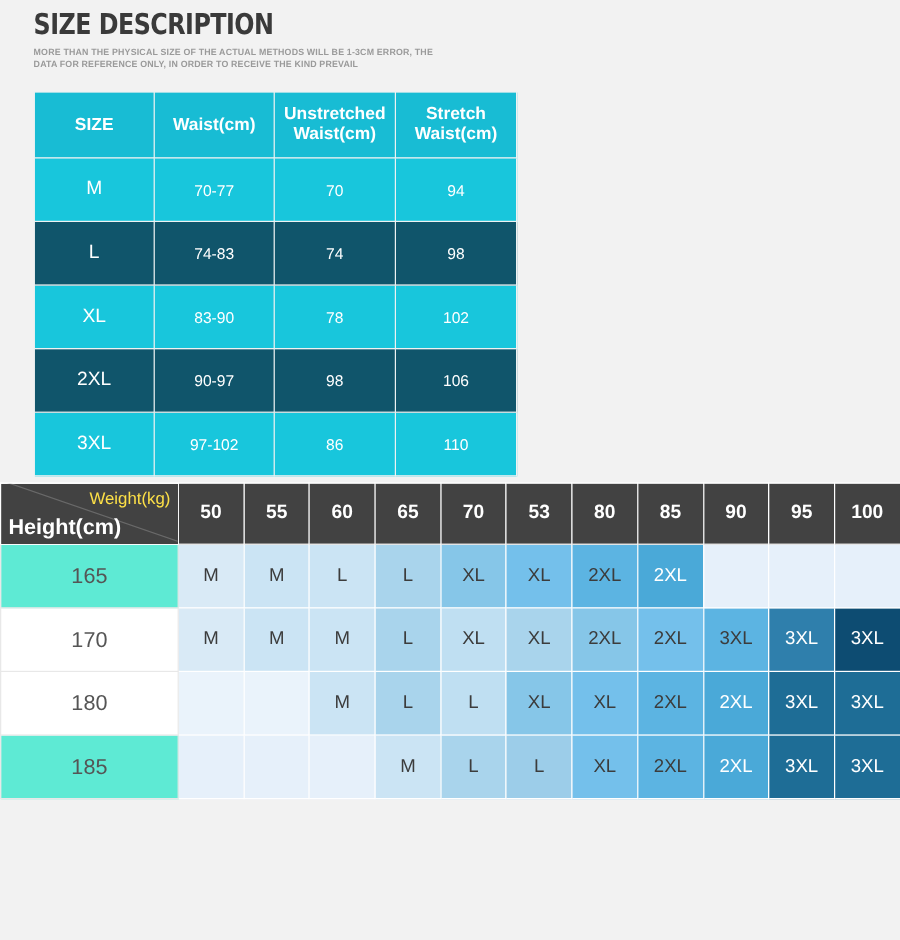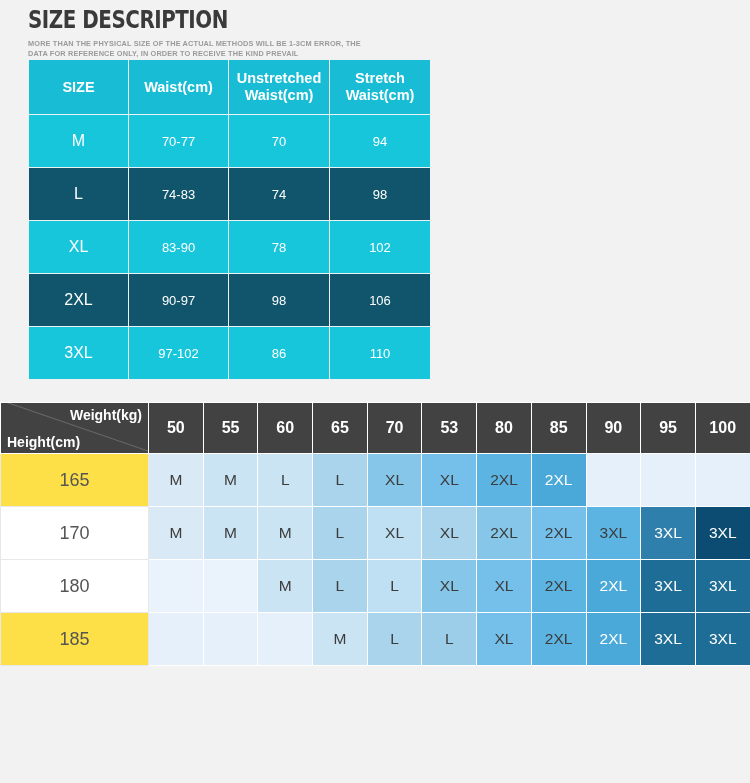--- a/index.html
+++ b/index.html
@@ -38,21 +38,21 @@
     white-space: nowrap;
     font-weight: bold;
     transform: scaleX(0.98);
     transform-origin: left center;
   }
 
   
   #size-table {
     position: absolute;
     left: 28px;
-    top: 59px;
+    top: 76px;
     width: 402px;
     border-collapse: collapse;
     table-layout: fixed;
   }
   #size-table td, #size-table th {
     border: 1px solid #eef2f2;
     text-align: center;
     vertical-align: middle;
     color: #ffffff;
     padding: 0;
@@ -117,40 +117,40 @@
     background: #9a9a9a;
     transform: rotate(19deg);
     transform-origin: left center;
     opacity: 0.45;
   }
   #matrix-head-corner .lbl-weight {
     position: absolute;
     right: 6px;
     top: 4px;
     font-size: 14px;
-    font-weight: bold;
-    color: #ffffff;
+    font-weight: normal;
+    color: #fde047;
   }
   #matrix-head-corner .lbl-height {
     position: absolute;
     left: 6px;
     bottom: 3px;
-    font-size: 14px;
+    font-size: 18px;
     font-weight: bold;
     color: #ffffff;
   }
 
   #matrix-table tbody td.height-cell {
     height: 52px;
     font-size: 18px;
     color: #555555;
     background: #ffffff;
     border-color: #e8e8e8;
   }
-  #matrix-table tbody tr.alt td.height-cell { background: #fde047; margin-top: 8px; }
+  #matrix-table tbody tr.alt td.height-cell { background: #5eead4; margin-top: 8px; }
 
   #matrix-table tbody td.size-cell {
     height: 52px;
     font-size: 15.5px;
     color: #3c3c3c;
     background: #eef5fb;
   }
   #matrix-table tbody td.size-cell.empty { background: #eaf3fb; }
   #matrix-table tbody tr.alt td.size-cell.empty { background: #e6f0fa; }
 

